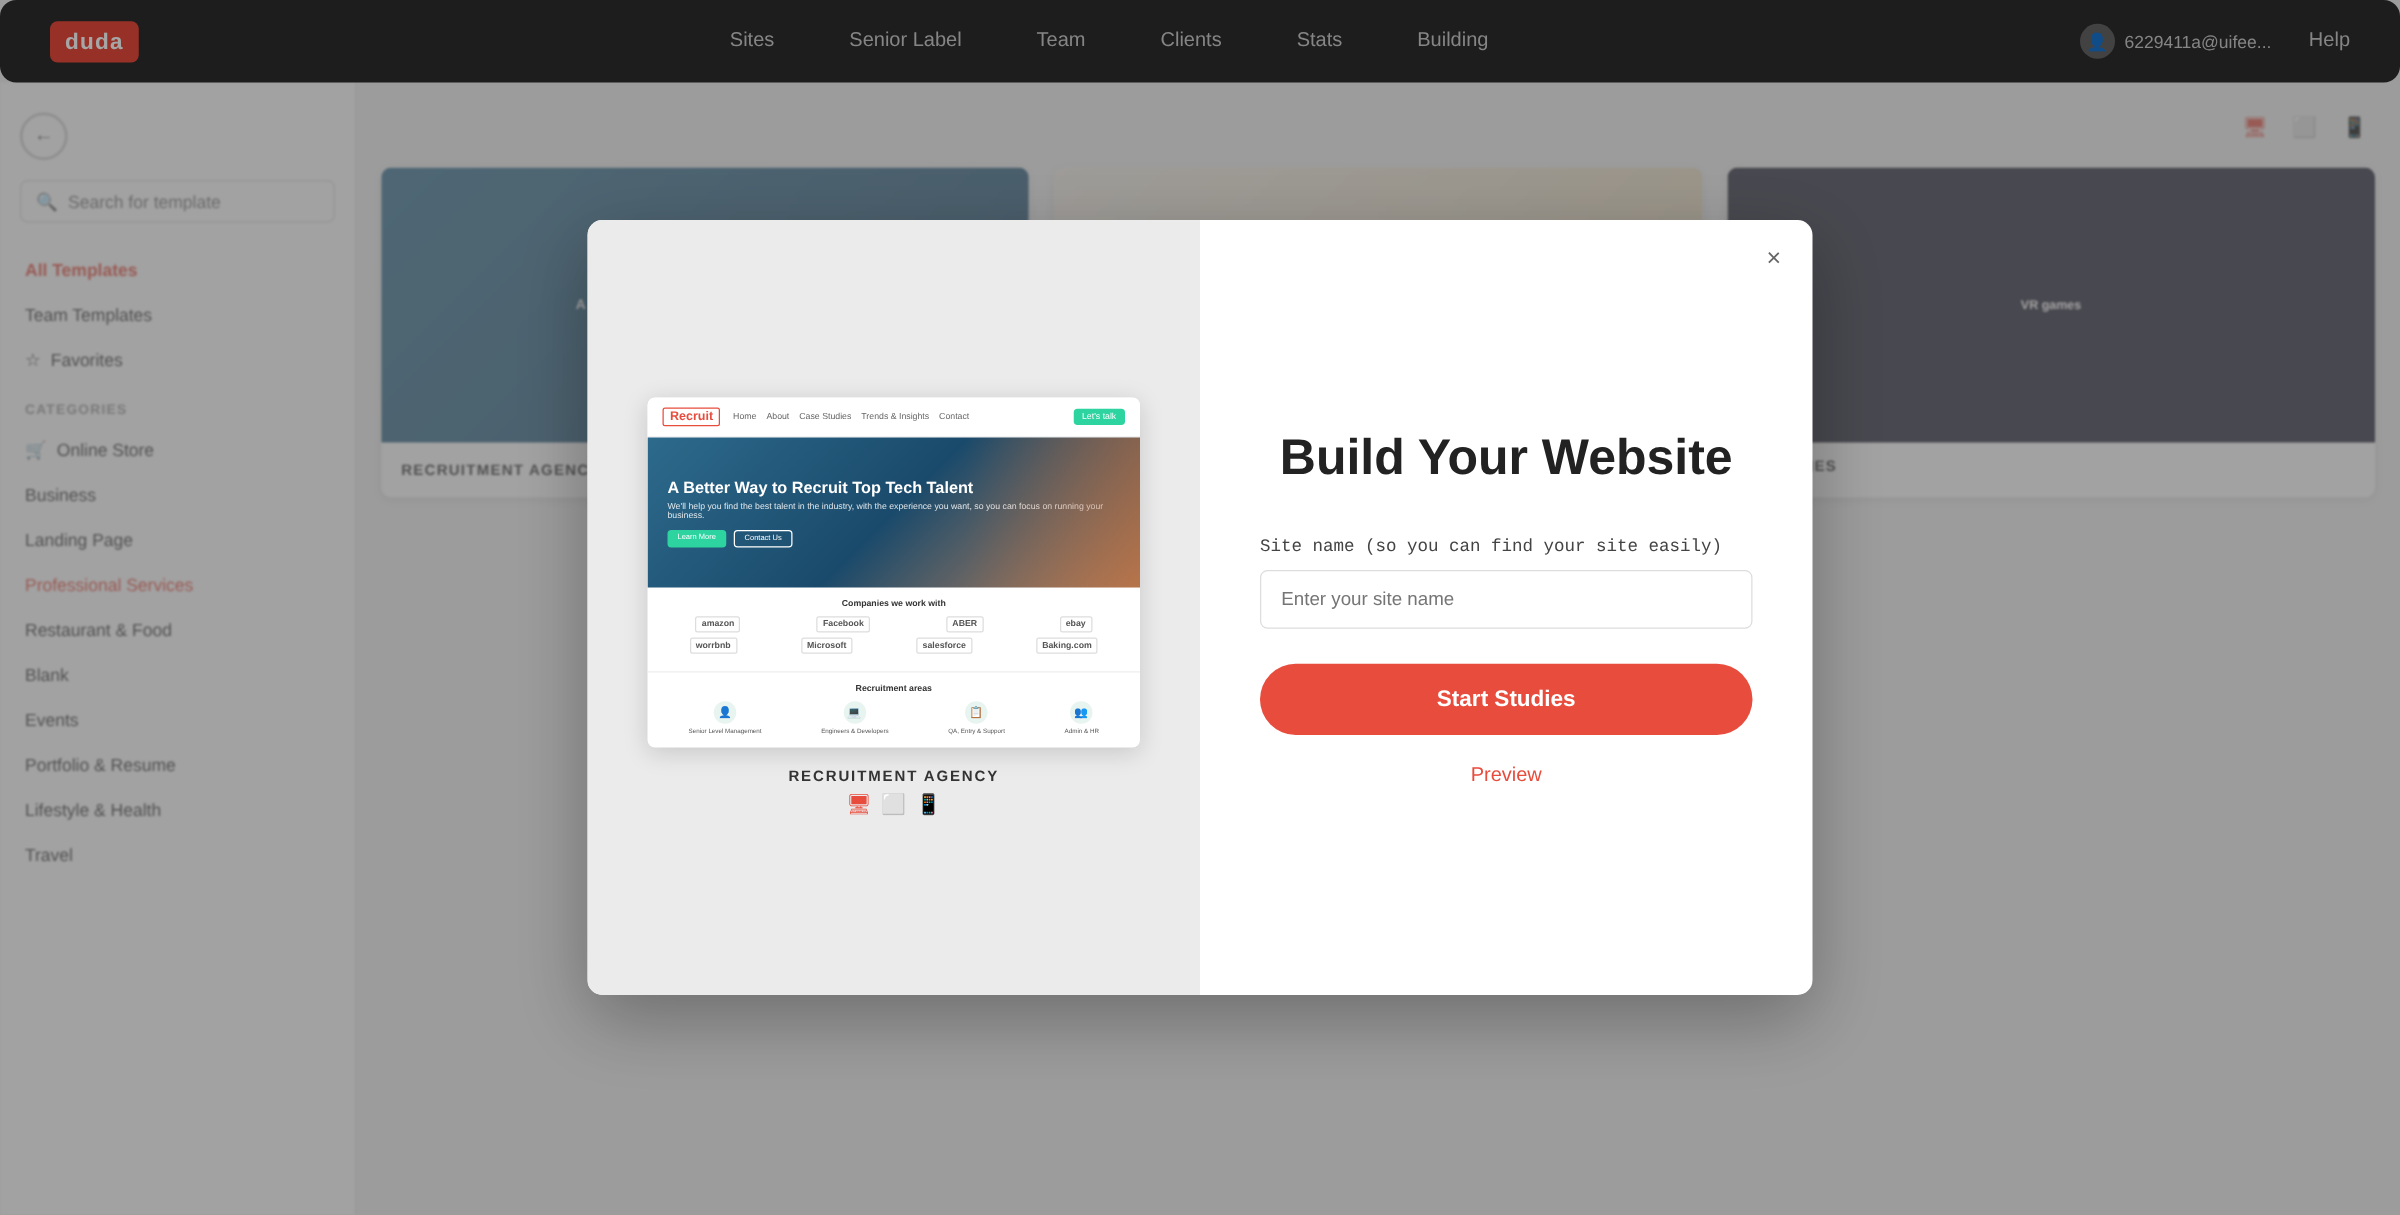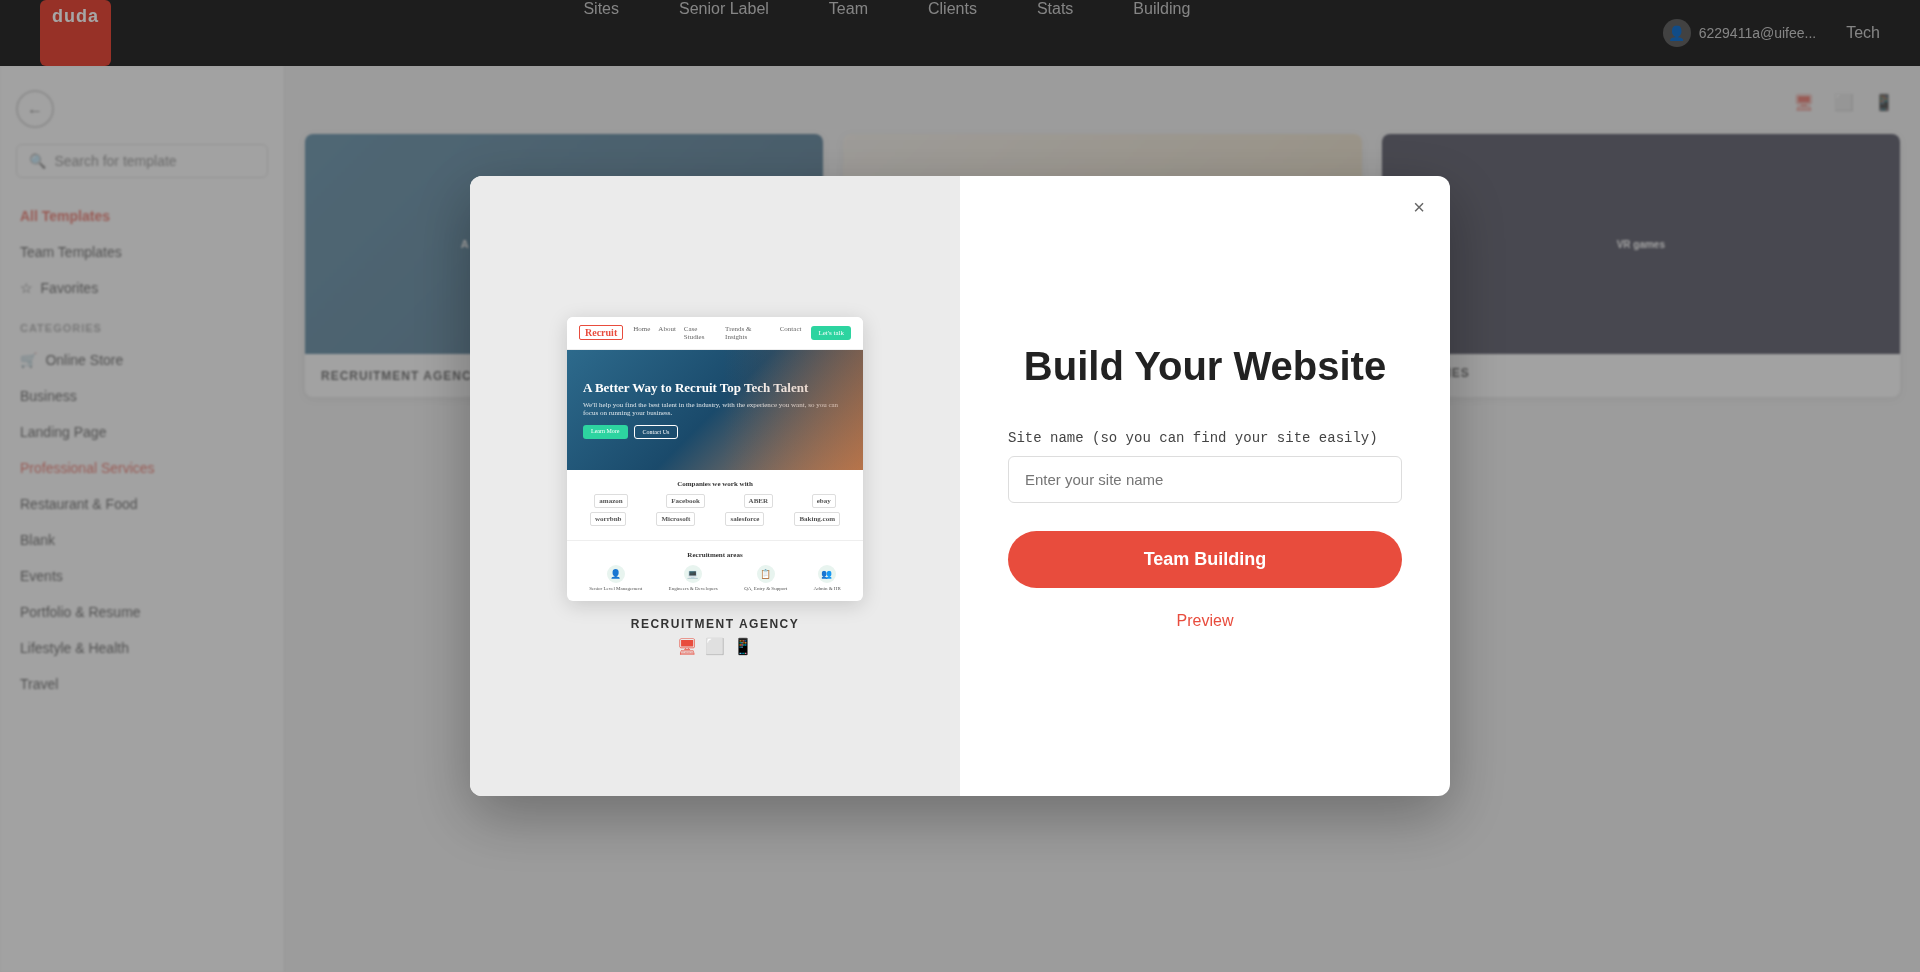--- a/index.html
+++ b/index.html
@@ -3,24 +3,26 @@
   <meta charset="utf-8">
   <style>
     * { box-sizing: border-box; margin: 0; padding: 0; }
     body { font-family: -apple-system, BlinkMacSystemFont, 'Segoe UI', sans-serif; background: #f0f0f0; width: 1920px; min-height: 972px; overflow: hidden; }
 
     
     .topnav {
       background: #2d2d2d;
       height: 66px;
       display: flex;
+      align-items: center;
       padding: 0 40px;
       gap: 60px;
       position: relative;
       z-index: 10;
+      border-radius: 13px;
     }
     .topnav-logo {
       background: #e84c3d;
       color: white;
       font-weight: 800;
       font-size: 18px;
       padding: 6px 12px;
       border-radius: 6px;
       letter-spacing: 1px;
     }
@@ -238,26 +240,25 @@
     .modal-left {
       width: 490px;
       background: #ebebeb;
       display: flex;
       flex-direction: column;
       align-items: center;
       justify-content: center;
       padding: 30px;
     }
     .modal-template-preview {
-      width: 296px;
+      width: 394px;
       background: white;
       border-radius: 6px;
       box-shadow: 0 4px 20px rgba(0,0,0,0.15);
       overflow: hidden;
-      font-family: Liberation Serif, serif;
     }
     .preview-header {
       background: white;
       padding: 8px 12px;
       display: flex;
       align-items: center;
       gap: 10px;
       border-bottom: 1px solid #eee;
     }
     .preview-logo {
@@ -452,21 +453,21 @@
     <a class="topnav-link">Team</a>
     <a class="topnav-link">Clients</a>
     <a class="topnav-link">Stats</a>
     <a class="topnav-link">Building</a>
   </div>
   <div class="topnav-right">
     <div class="topnav-user">
       <div class="topnav-user-icon">👤</div>
       <span>6229411a@uifee...</span>
     </div>
-    <span class="topnav-help">Tech</span>
+    <span class="topnav-help">Help</span>
   </div>
 </nav>
 
 <div class="main-layout">
 
   <aside class="sidebar bg-blur">
     <div class="sidebar-back">←</div>
     <div class="sidebar-search">
       <span class="sidebar-search-icon">🔍</span>
       <input type="text" placeholder="Search for template" style="">
@@ -613,18 +614,18 @@
           <span>⬜</span>
           <span>📱</span>
         </div>
       </div>
     </div>
 
     <div class="modal-right">
       <h1 class="modal-title">Build Your Website</h1>
       <label class="modal-label">Site name (so you can find your site easily)</label>
       <input class="modal-input" type="text" placeholder="Enter your site name" style="">
-      <button class="modal-start-btn">Team Building</button>
+      <button class="modal-start-btn">Start Studies</button>
       <a class="modal-preview-link">Preview</a>
     </div>
 
   </div>
 </div>
 
 </body></html>

